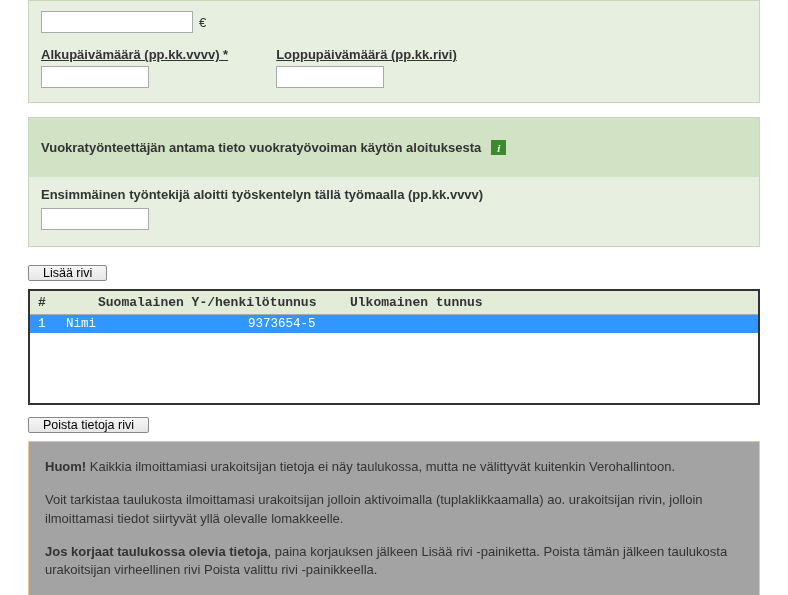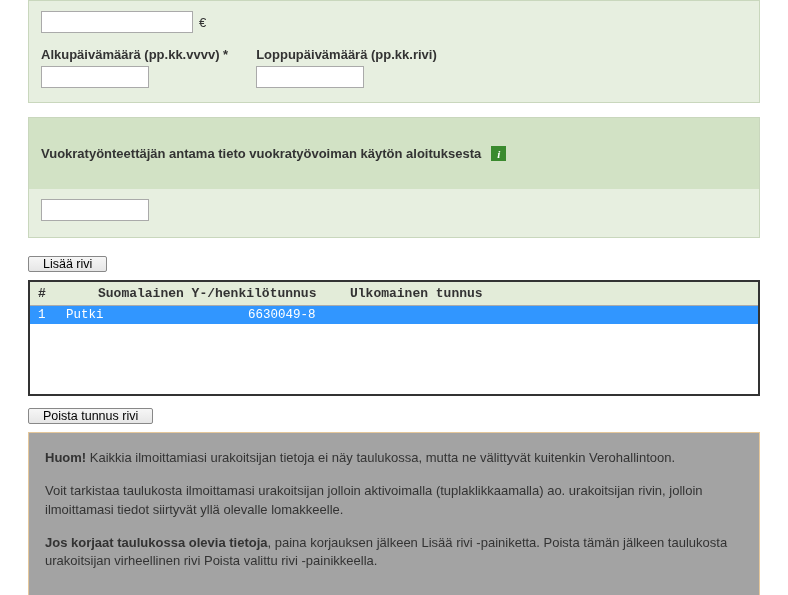--- a/index.html
+++ b/index.html
@@ -29,38 +29,39 @@
   }
   input[type="text"] {
     height: 22px;
     border: 1px solid #aaa;
     padding: 2px 4px;
     font-size: 13px;
     background: #fff;
   }
   .date-row {
     display: flex;
-    gap: 28px;
+    gap: 48px;
+    text-decoration: underline;
   }
   .date-field {
     display: flex;
     flex-direction: column;
     gap: 4px;
   }
   .date-field label { font-weight: bold; }
   .date-field input { width: 108px; }
 
   .section2 {
     background: #e7efe0;
     border: 1px solid #c9d7bd;
     margin-bottom: 18px;
   }
   .section2-header {
     background: #d2e2c5;
-    padding: 28px 12px;
+    padding: 22px 12px;
     font-weight: bold;
     display: flex;
     align-items: center;
     gap: 10px;
   }
   .info-icon {
     display: inline-flex;
     width: 15px;
     height: 15px;
     background: #3a8a2e;
@@ -145,44 +146,45 @@
     </div>
   </div>
 </div>
 
 <div class="section2">
   <div class="section2-header">
     <span>Vuokratyönteettäjän antama tieto vuokratyövoiman käytön aloituksesta</span>
     <span class="info-icon">i</span>
   </div>
   <div class="section2-body">
+    <label>Ensimmäinen työntekijä aloitti työskentelyn tällä työmaalla (pp.kk.vvvv)</label>
     <input type="text" style="">
   </div>
 </div>
 
 <div class="btn-row">
   <button class="btn">Lisää rivi</button>
 </div>
 
 <div class="table-wrap">
   <div class="table-header">
     <div class="col-idx">#</div>
     <div class="col-fin">Suomalainen Y-/henkilötunnus</div>
     <div class="col-for">Ulkomainen tunnus</div>
   </div>
   <div class="table-row">
     <div class="col-idx">1</div>
-    <div class="col-name">Putki</div>
-    <div class="col-fin">6630049-8</div>
+    <div class="col-name">Nimi</div>
+    <div class="col-fin">9373654-5</div>
     <div class="col-for"></div>
   </div>
 </div>
 
 <div class="btn-row">
-  <button class="btn">Poista tunnus rivi</button>
+  <button class="btn">Poista tietoja rivi</button>
 </div>
 
 <div class="notice">
   <p>
     <strong>Huom!</strong><span> Kaikkia ilmoittamiasi urakoitsijan tietoja ei näy taulukossa, mutta ne välittyvät kuitenkin Verohallintoon.</span>
   </p>
   <p>Voit tarkistaa taulukosta ilmoittamasi urakoitsijan jolloin aktivoimalla (tuplaklikkaamalla) ao. urakoitsijan rivin, jolloin ilmoittamasi tiedot siirtyvät yllä olevalle lomakkeelle.</p>
   <p>
     <strong>Jos korjaat taulukossa olevia tietoja</strong><span>, paina korjauksen jälkeen Lisää rivi -painiketta. Poista tämän jälkeen taulukosta urakoitsijan virheellinen rivi Poista valittu rivi -painikkeella.</span>
   </p>

